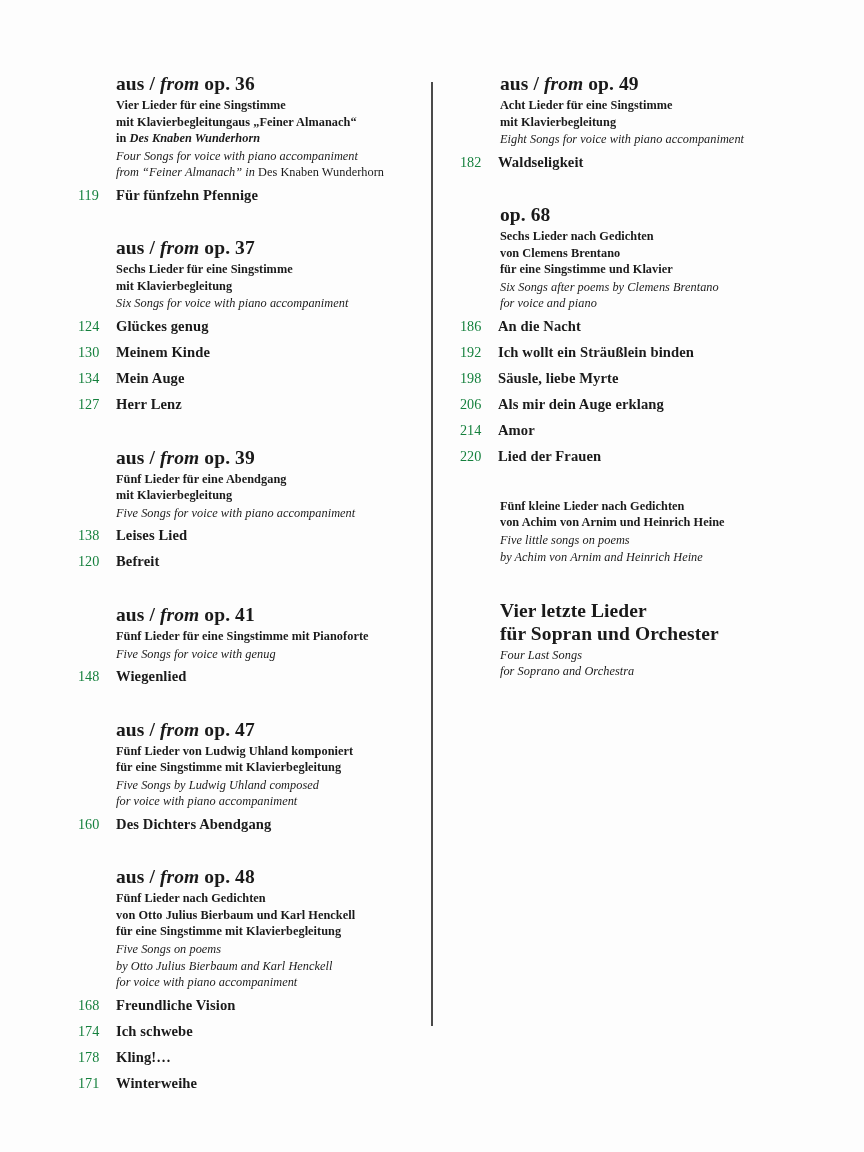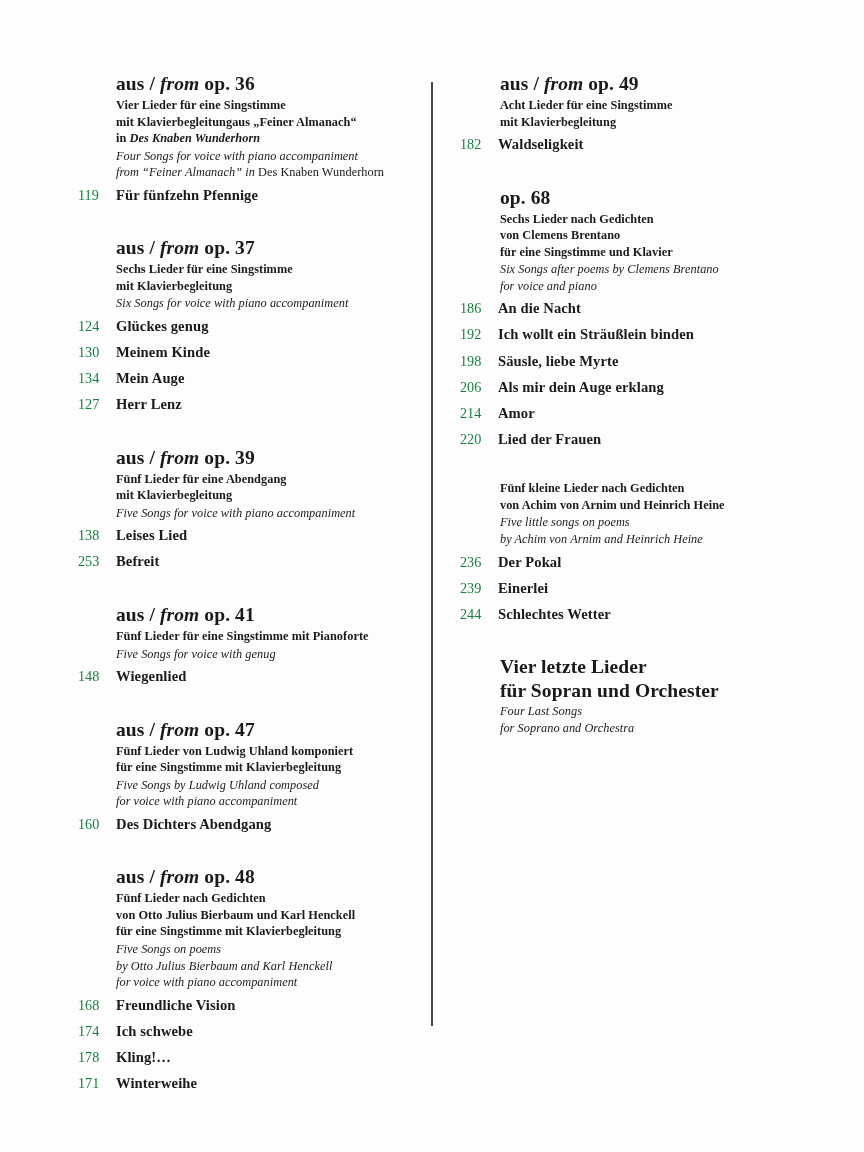--- a/index.html
+++ b/index.html
@@ -187,21 +187,21 @@
           <div class="subtitle-de">Fünf Lieder für eine Abendgang
 mit Klavierbegleitung</div>
           <div class="subtitle-en">Five Songs for voice with piano accompaniment</div>
         </div>
         <div class="entries">
           <div class="entry">
             <span class="entry-page">138</span>
             <span class="entry-title">Leises Lied</span>
           </div>
           <div class="entry">
-            <span class="entry-page">253</span>
+            <span class="entry-page">120</span>
             <span class="entry-title">Befreit</span>
           </div>
         </div>
       </div>
 
       <div class="work-group gap-before">
         <div class="group-block">
           <div class="group-heading"><span>aus / </span><span class="em">from</span><span> op. 41</span></div>
           <div class="subtitle-de">Fünf Lieder für eine Singstimme mit Pianoforte</div>
           <div class="subtitle-en">Five Songs for voice with genug</div>
@@ -259,20 +259,21 @@
 
     </div>
 
     <div class="column column-right">
 
       <div class="work-group">
         <div class="group-block">
           <div class="group-heading"><span>aus / </span><span class="em">from</span><span> op. 49</span></div>
           <div class="subtitle-de">Acht Lieder für eine Singstimme
 mit Klavierbegleitung</div>
+          <div class="subtitle-en">Eight Songs for voice with piano accompaniment</div>
         </div>
         <div class="entries">
           <div class="entry">
             <span class="entry-page">182</span>
             <span class="entry-title">Waldseligkeit</span>
           </div>
         </div>
       </div>
 
       <div class="work-group gap-before">
@@ -310,34 +311,20 @@
           </div>
         </div>
       </div>
 
       <div class="work-group gap-before">
         <div class="group-block">
           <div class="subtitle-de">Fünf kleine Lieder nach Gedichten
 von Achim von Arnim und Heinrich Heine</div>
           <div class="subtitle-en"><span>Five little songs on poems</span><br><span>by Achim von Arnim and Heinrich Heine</span></div>
         </div>
-        <div class="entries">
-          <div class="entry">
-            <span class="entry-page">236</span>
-            <span class="entry-title">Der Pokal</span>
-          </div>
-          <div class="entry">
-            <span class="entry-page">239</span>
-            <span class="entry-title">Einerlei</span>
-          </div>
-          <div class="entry">
-            <span class="entry-page">244</span>
-            <span class="entry-title">Schlechtes Wetter</span>
-          </div>
-        </div>
       </div>
 
       <div class="work-group gap-before">
         <div class="group-block">
           <div class="group-heading group-heading-large"><span>Vier letzte Lieder</span><br><span>für Sopran und Orchester</span></div>
           <div class="subtitle-en"><span>Four Last Songs</span><br><span>for Soprano and Orchestra</span></div>
         </div>
       </div>
 
     </div>

